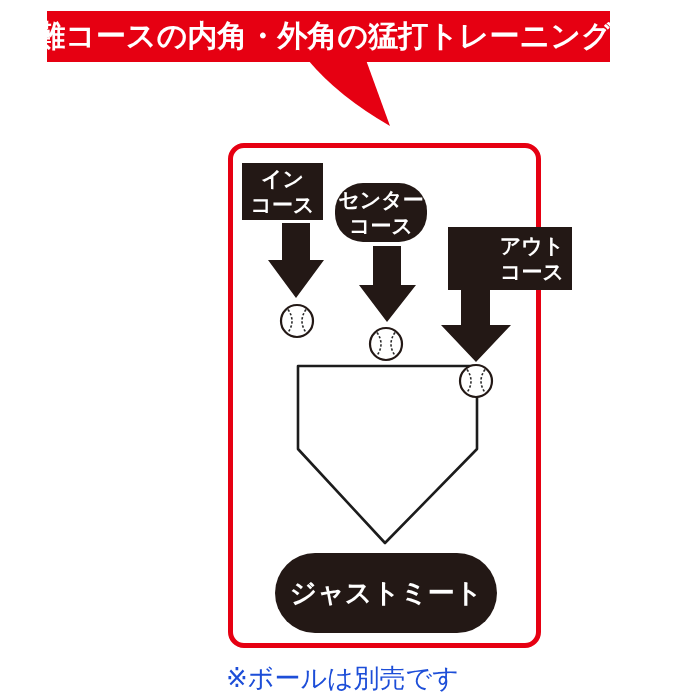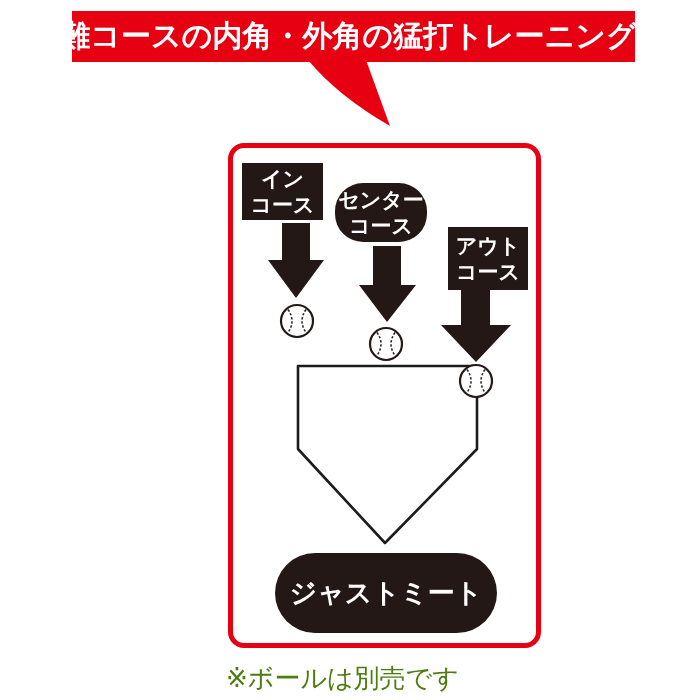--- a/index.html
+++ b/index.html
@@ -2,21 +2,21 @@
 <html><head>
 <meta charset="utf-8">
 <style>
   html,body{margin:0;padding:0;background:#ffffff;}
   .stage{
     position:relative;width:700px;height:700px;background:#ffffff;overflow:hidden;
     font-family:"Liberation Sans","DejaVu Sans",sans-serif;
   }
   
   .callout{
-    position:absolute;left:72px;top:11px;width:563px;height:51px;
+    position:absolute;left:47px;top:11px;width:563px;height:51px;
     background:#e60012;display:flex;align-items:center;justify-content:center;
   }
   .callout-text{
     color:#ffffff;font-size:30px;font-weight:bold;letter-spacing:0px;white-space:nowrap;
   }
   
   .overlay{
     position:absolute;left:0;top:0;width:700px;height:700px;pointer-events:none;
   }
   
@@ -25,31 +25,31 @@
     box-sizing:border-box;border:5px solid #e60012;border-radius:16px;background:transparent;
   }
   
   .course-label{
     position:absolute;background:#231815;color:#ffffff;
     display:flex;flex-direction:column;align-items:center;justify-content:center;
     font-weight:bold;font-size:21px;line-height:26px;text-align:center;white-space:nowrap;
   }
   .label-in{left:242px;top:163px;width:81px;height:57px;}
   .label-center{left:335px;top:183px;width:92px;height:59px;border-radius:28px;}
-  .label-out{left:448px;top:227px;width:80px;height:63px;}
+  .label-out{left:448px;top:227px;width:80px;height:63px;padding-left:44px;}
   
   .pill{
     position:absolute;left:275px;top:553px;width:222px;height:80px;
     background:#231815;border-radius:40px;color:#ffffff;
     display:flex;flex-direction:column;align-items:center;justify-content:center;
     font-weight:bold;font-size:27px;line-height:33px;text-align:right;white-space:nowrap;
   }
   
   .footnote{
-    position:absolute;left:226px;top:661px;color:#4d7c0f;
+    position:absolute;left:226px;top:661px;color:#1d4ed8;
     font-size:26px;font-weight:500;white-space:nowrap;
   }
 </style>
 </head>
 <body>
 
 <div class="stage">
 
   <div class="callout">
     <span class="callout-text">難コースの内角・外角の猛打トレーニング!</span>

